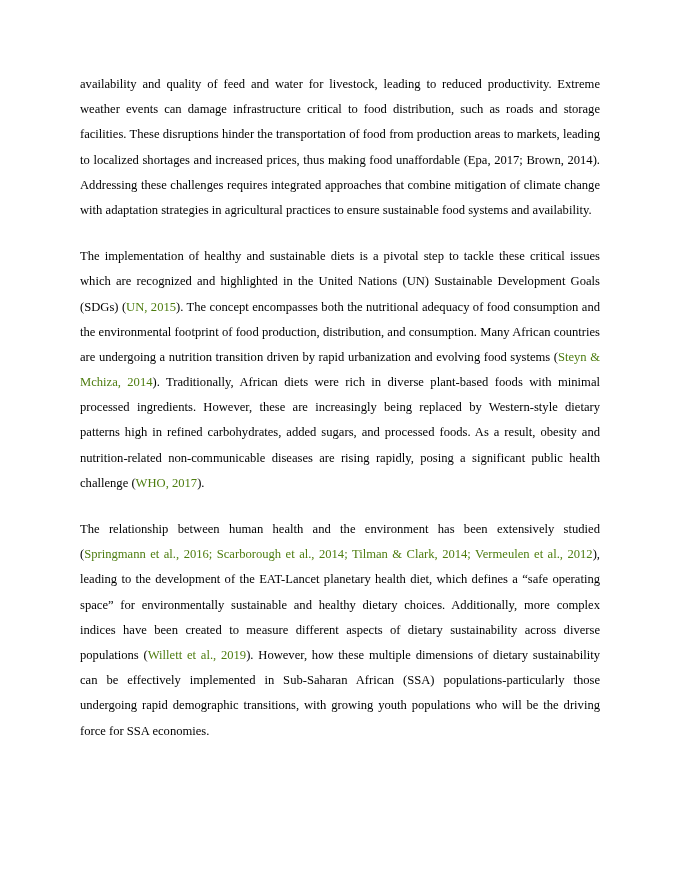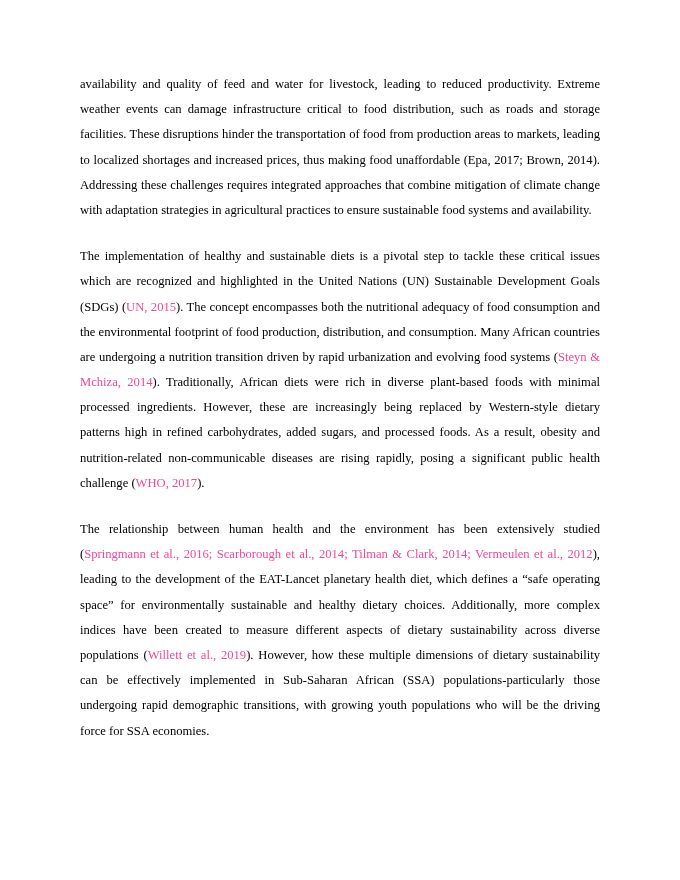--- a/index.html
+++ b/index.html
@@ -35,21 +35,21 @@
     line-height: 2.0;
     text-align: justify;
     text-justify: inter-word;
     hyphens: none;
     color: #000000;
   }
   p.para + p.para {
     margin-top: 21px;
   }
   .cite {
-    color: #ec4899;
+    color: #4d7c0f;
   }
 </style>
 </head>
 <body>
 
 <div class="page">
   <div class="page-body">
     <div id="paragraph-container">
         <p class="para"><span>availability and quality of feed and water for livestock, leading to reduced productivity. Extreme weather events can damage infrastructure critical to food distribution, such as roads and storage facilities. These disruptions hinder the transportation of food from production areas to markets, leading to localized shortages and increased prices, thus making food unaffordable (Epa, 2017; Brown, 2014). Addressing these challenges requires integrated approaches that combine mitigation of climate change with adaptation strategies in agricultural practices to ensure sustainable food systems and availability.</span></p>
         <p class="para"><span>The implementation of healthy and sustainable diets is a pivotal step to tackle these critical issues which are recognized and highlighted in the United Nations (UN) Sustainable Development Goals (SDGs) (</span><span class="cite">UN, 2015</span><span>). The concept encompasses both the nutritional adequacy of food consumption and the environmental footprint of food production, distribution, and consumption. Many African countries are undergoing a nutrition transition driven by rapid urbanization and evolving food systems (</span><span class="cite">Steyn &amp; Mchiza, 2014</span><span>). Traditionally, African diets were rich in diverse plant-based foods with minimal processed ingredients. However, these are increasingly being replaced by Western-style dietary patterns high in refined carbohydrates, added sugars, and processed foods. As a result, obesity and nutrition-related non-communicable diseases are rising rapidly, posing a significant public health challenge (</span><span class="cite">WHO, 2017</span><span>).</span></p>

